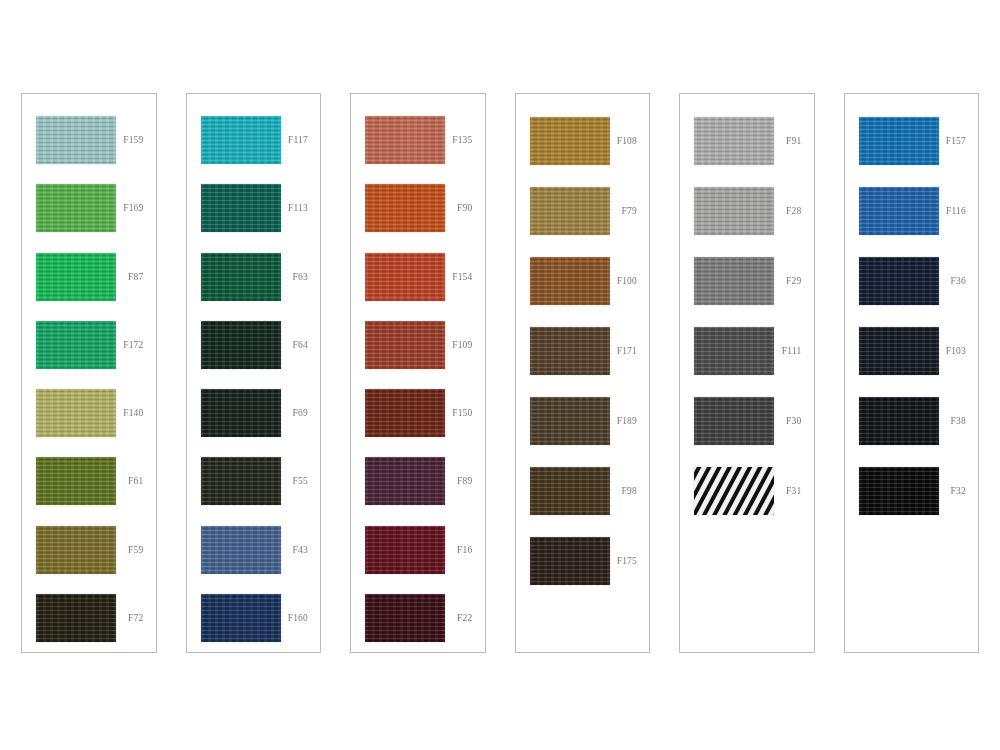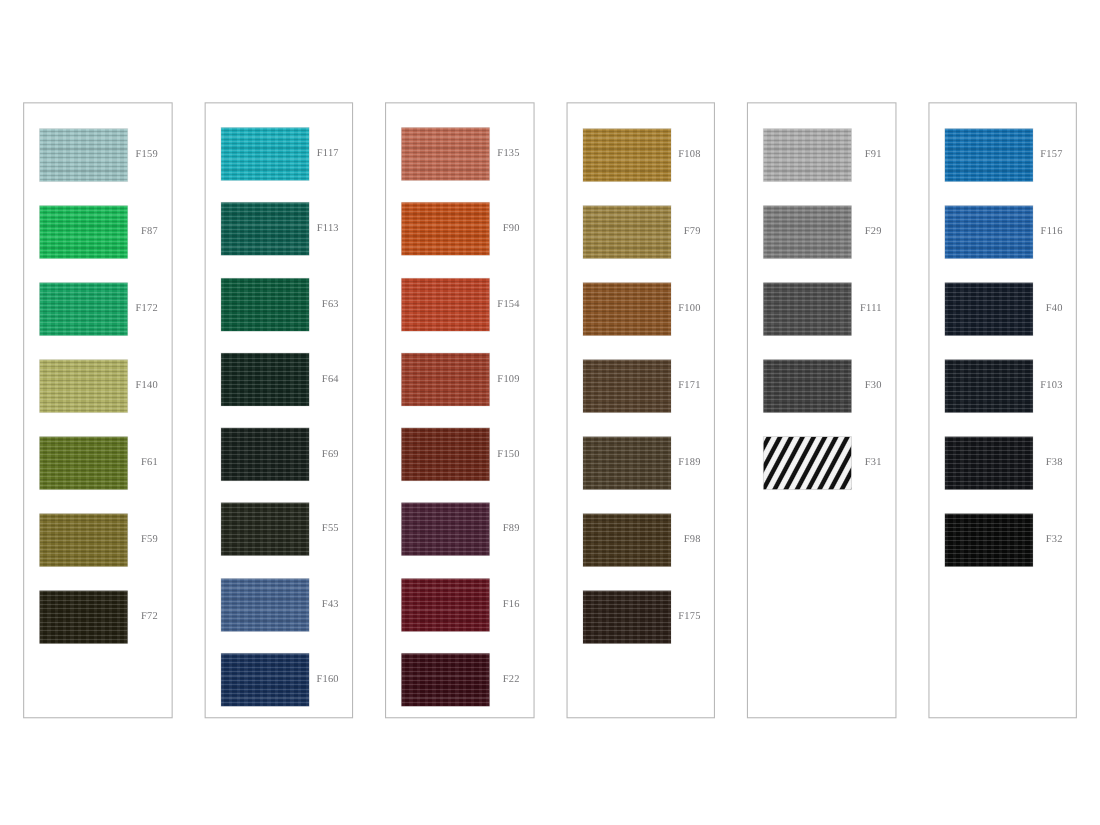--- a/index.html
+++ b/index.html
@@ -118,20 +118,24 @@
 <body>
 
 <div id="chart">
   <div class="columns">
       <div class="panel">
         <div class="swatch-row">
           <div class="swatch" style="background-color: rgb(157, 196, 196);"></div>
           <div class="label">F159</div>
         </div>
         <div class="swatch-row">
+          <div class="swatch" style="background-color: rgb(87, 177, 75);"></div>
+          <div class="label">F169</div>
+        </div>
+        <div class="swatch-row">
           <div class="swatch" style="background-color: rgb(23, 186, 86);"></div>
           <div class="label">F87</div>
         </div>
         <div class="swatch-row">
           <div class="swatch" style="background-color: rgb(22, 164, 99);"></div>
           <div class="label">F172</div>
         </div>
         <div class="swatch-row">
           <div class="swatch" style="background-color: rgb(177, 178, 100);"></div>
           <div class="label">F140</div>
@@ -246,20 +250,24 @@
           <div class="swatch" style="background-color: rgb(44, 32, 24);"></div>
           <div class="label">F175</div>
         </div>
       </div>
       <div class="panel">
         <div class="swatch-row">
           <div class="swatch" style="background-color: rgb(174, 174, 174);"></div>
           <div class="label">F91</div>
         </div>
         <div class="swatch-row">
+          <div class="swatch" style="background-color: rgb(165, 165, 164);"></div>
+          <div class="label">F28</div>
+        </div>
+        <div class="swatch-row">
           <div class="swatch" style="background-color: rgb(125, 125, 125);"></div>
           <div class="label">F29</div>
         </div>
         <div class="swatch-row">
           <div class="swatch" style="background-color: rgb(77, 77, 77);"></div>
           <div class="label">F111</div>
         </div>
         <div class="swatch-row">
           <div class="swatch" style="background-color: rgb(64, 64, 64);"></div>
           <div class="label">F30</div>
@@ -272,22 +280,22 @@
       <div class="panel">
         <div class="swatch-row">
           <div class="swatch" style="background-color: rgb(18, 114, 180);"></div>
           <div class="label">F157</div>
         </div>
         <div class="swatch-row">
           <div class="swatch" style="background-color: rgb(33, 99, 171);"></div>
           <div class="label">F116</div>
         </div>
         <div class="swatch-row">
-          <div class="swatch" style="background-color: rgb(19, 27, 40);"></div>
-          <div class="label">F40</div>
+          <div class="swatch" style="background-color: rgb(18, 28, 51);"></div>
+          <div class="label">F36</div>
         </div>
         <div class="swatch-row">
           <div class="swatch" style="background-color: rgb(20, 26, 34);"></div>
           <div class="label">F103</div>
         </div>
         <div class="swatch-row">
           <div class="swatch" style="background-color: rgb(18, 20, 24);"></div>
           <div class="label">F38</div>
         </div>
         <div class="swatch-row">

